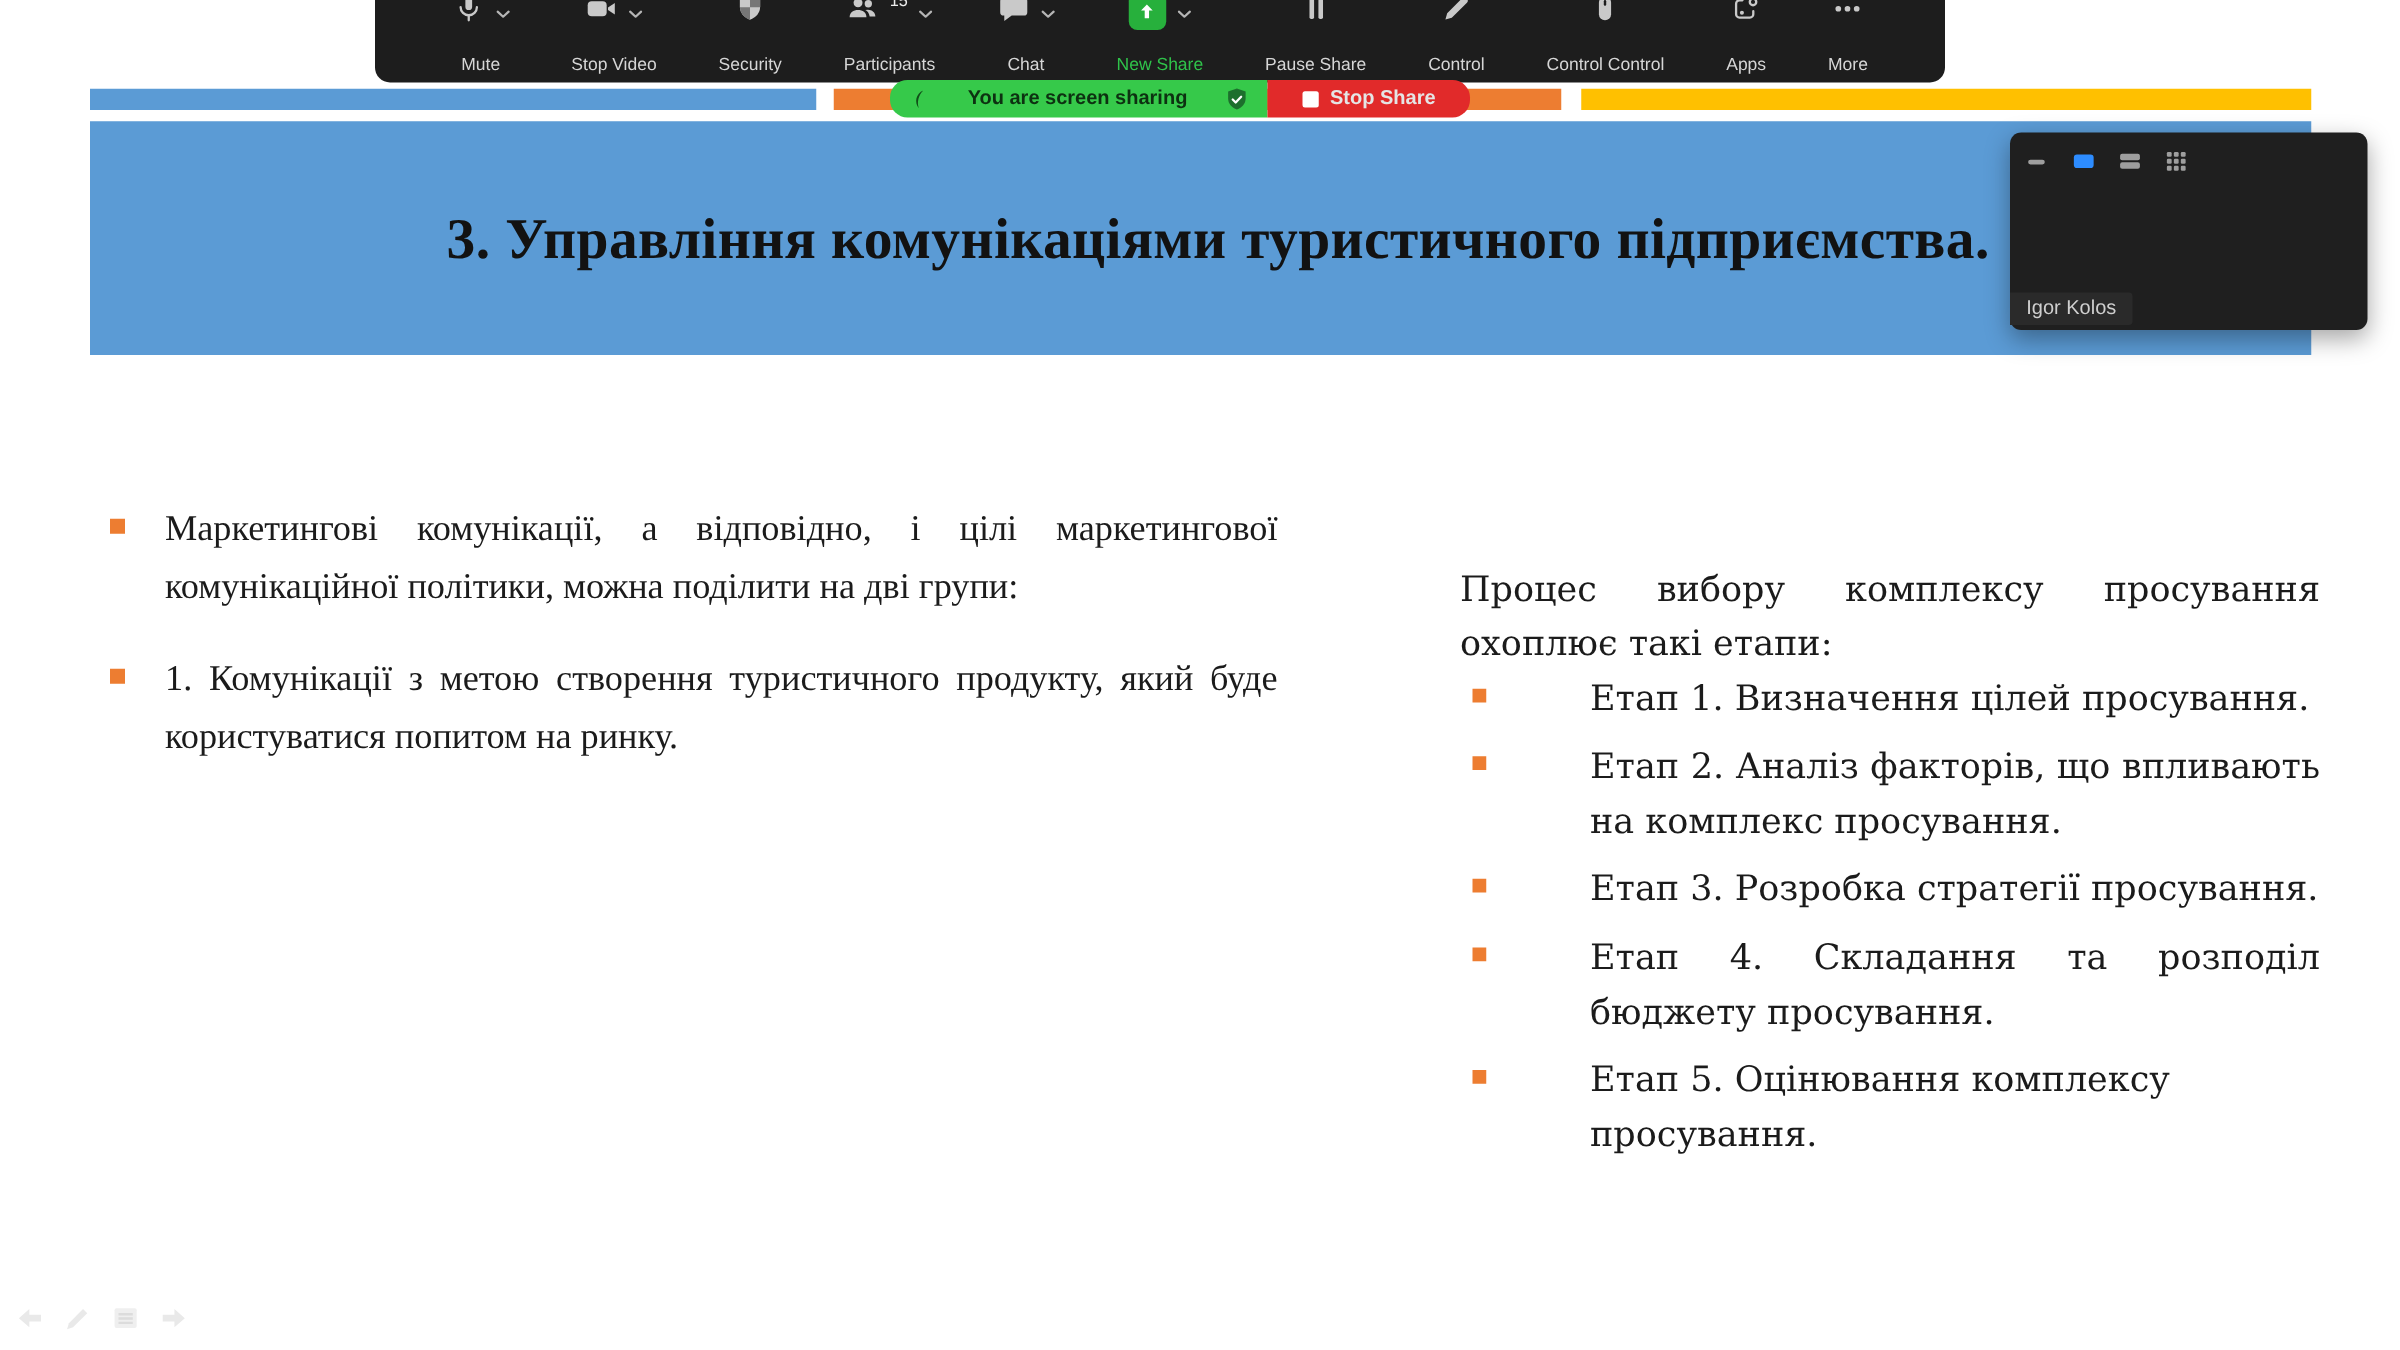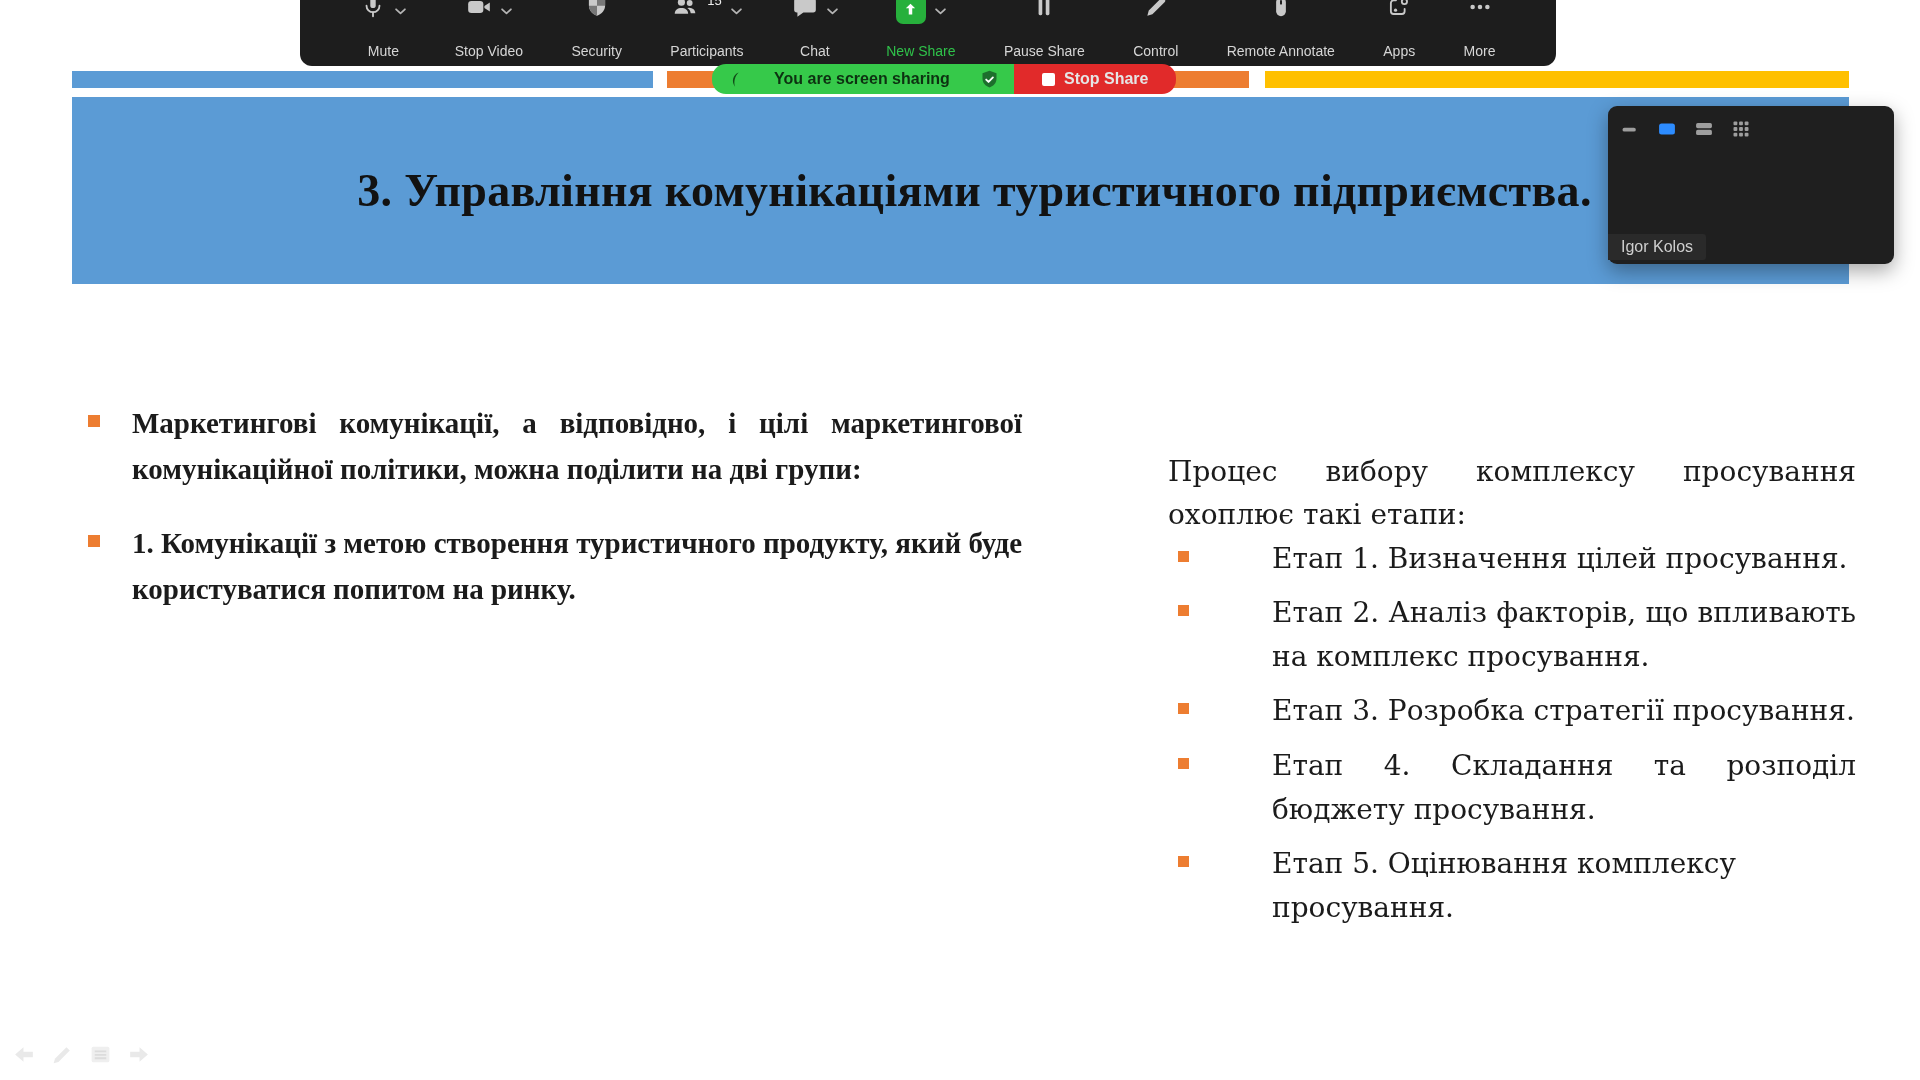--- a/index.html
+++ b/index.html
@@ -56,21 +56,21 @@
   .vp-controls { display:flex; align-items:center; gap:17px; padding:13px 0 0 12px; }
   .vp-btn { background:none; border:none; padding:0; cursor:pointer; line-height:0; }
   .vp-btn svg { width:20px; height:20px; display:block; }
   .vp-name { position:absolute; left:0; bottom:4px; background:#2a2a2a;
              color:#cfcfcf; font-size:16px; padding:4px 13px; border-radius:0 3px 3px 0; }
 
   
   .bullet-sq { background:#ed7d31; display:inline-block; }
   .left-col { position:absolute; left:88px; top:400px; width:934px; list-style:none;
               font-family:"Liberation Serif", serif; font-size:29px; line-height:1.6;
-              color:#1b1b1b; z-index:4;font-weight:bold; }
+              color:#1b1b1b; z-index:4; }
   .left-col li { display:grid; grid-template-columns:44px 1fr; margin-bottom:27px; }
   .left-col .bullet-sq { width:12px; height:12px; margin-top:15px; }
   .left-col .bullet-text { text-align:justify; }
 
   .right-col { position:absolute; left:1168px; top:450px; width:688px;
                font-family:"DejaVu Serif", serif; color:#1b1b1b; z-index:4; }
   .right-intro { font-size:28px; line-height:1.55; text-align:justify; }
   .right-bullets { list-style:none; font-size:28px; line-height:1.58; }
   .right-bullets li { display:grid; grid-template-columns:50px 1fr; margin-bottom:10px;
                       padding-left:10px;gap:44px; }
@@ -193,21 +193,21 @@
     </div>
     <div class="tb-item">
       <span class="icon-row">
         <span class="tb-icon">
           <svg viewBox="0 0 24 24">
             <rect x="7.5" y="3" width="9" height="17.5" rx="4.5" fill="#c9c9c9"></rect>
             <rect x="11.1" y="5.6" width="1.8" height="4.2" rx="0.9" fill="#1d1d1d"></rect>
           </svg>
         </span>
       </span>
-      <span class="tb-label">Remote Annotate</span>
+      <span class="tb-label">Control Control</span>
     </div>
     <div class="tb-item">
       <span class="icon-row">
         <span class="tb-icon">
           <svg viewBox="0 0 24 24" fill="none">
             <path d="M9.2 5.8H7A2.5 2.5 0 0 0 4.5 8.3v7.7A2.5 2.5 0 0 0 7 18.5h7.7a2.5 2.5 0 0 0 2.5-2.5v-2.2" stroke="#c9c9c9" stroke-width="1.7" stroke-linecap="round"></path>
             <circle cx="17" cy="7" r="2.4" stroke="#c9c9c9" stroke-width="1.7"></circle>
             <circle cx="8.8" cy="14.9" r="1.5" fill="#c9c9c9"></circle>
           </svg>
         </span>

